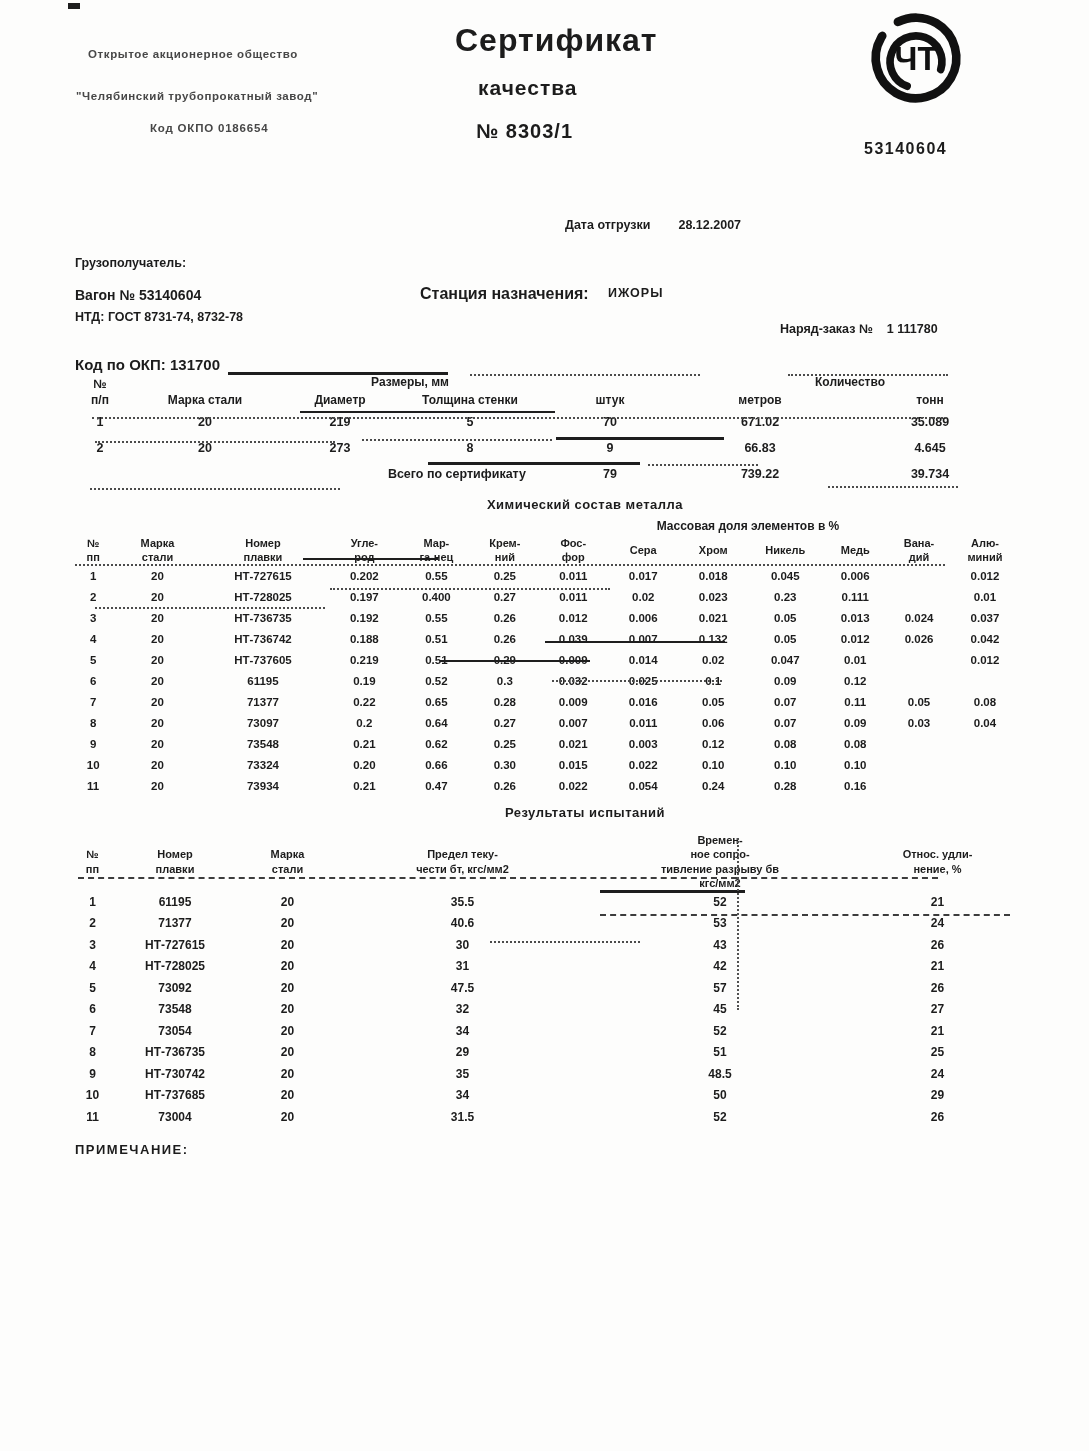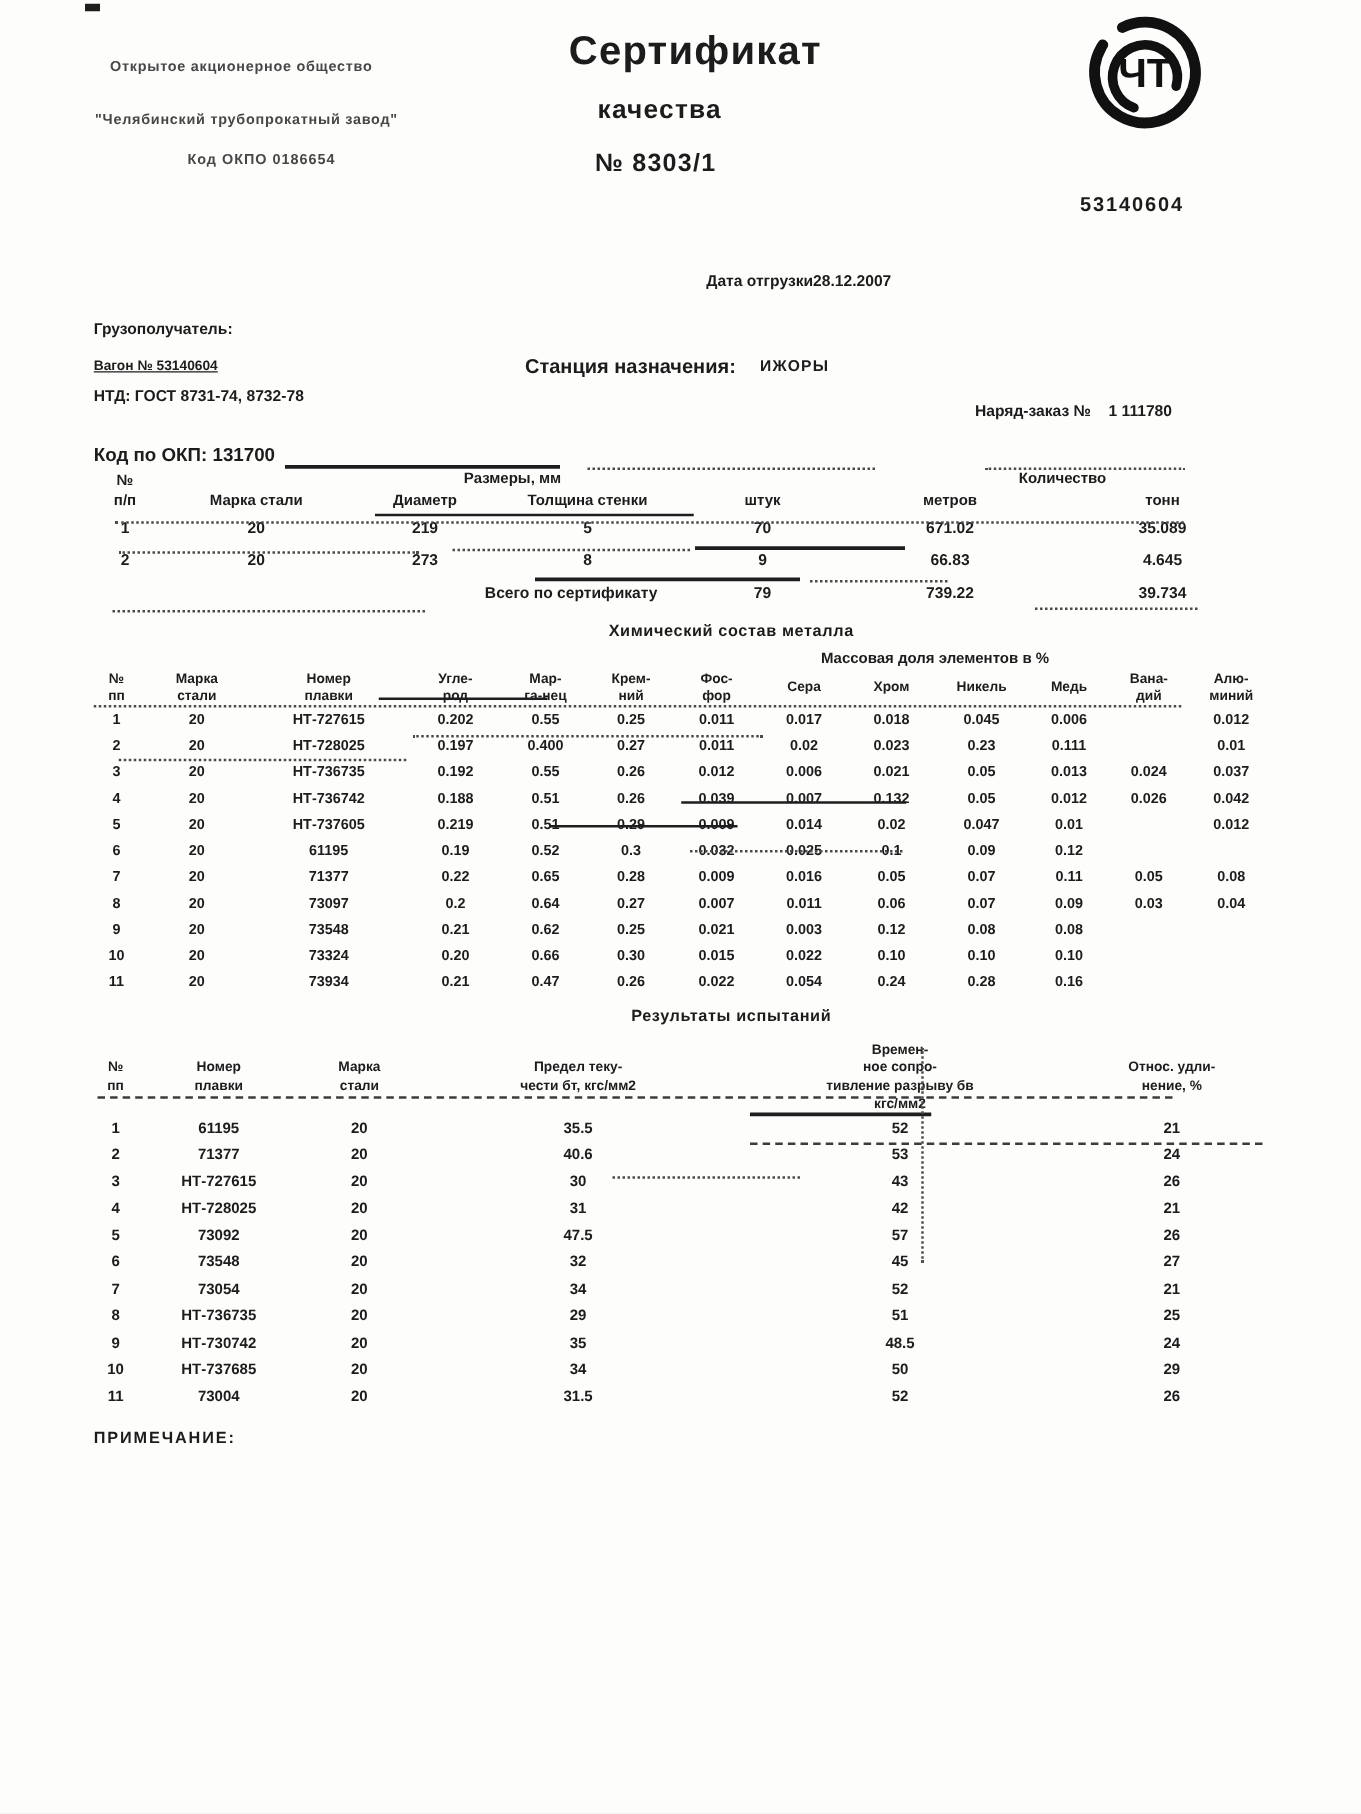--- a/index.html
+++ b/index.html
@@ -9,25 +9,25 @@
   .b{font-weight:700;}
   .faded{color:#474747;}
   
   .co1{left:88px;top:48px;font-size:11.5px;letter-spacing:.6px;}
   .co2{left:76px;top:90px;font-size:11.5px;letter-spacing:.6px;}
   .co3{left:150px;top:122px;font-size:11.5px;letter-spacing:.8px;}
   .t-main{left:455px;top:22px;font-size:32px;letter-spacing:1px;}
   .t-sub{left:478px;top:76px;font-size:21px;letter-spacing:1px;}
   .t-num{left:476px;top:120px;font-size:20px;letter-spacing:1px;}
   .logo{left:868px;top:10px;width:96px;height:96px;}
-  .docnum{left:864px;top:140px;font-size:16px;letter-spacing:1.5px;margin-top:16px;}
+  .docnum{left:864px;top:140px;font-size:16px;letter-spacing:1.5px;}
   .dateline{left:565px;top:204px;font-size:12.5px;}
-  .dateline .v{}
+  .dateline .v{margin-left:28px;}
   .consignee{left:75px;top:256px;font-size:12.5px;}
-  .wagon{left:75px;top:287px;font-size:11px;text-decoration:underline;}
+  .wagon{left:75px;top:287px;font-size:14px;}
   .station-l{left:420px;top:285px;font-size:16px;}
   .station-v{left:608px;top:286px;font-size:12.5px;letter-spacing:1px;}
   .order{left:780px;top:308px;font-size:12.5px;}
   .order .v{margin-left:14px;}
   .ntd{left:75px;top:310px;font-size:12.5px;}
   .product{left:75px;top:333px;font-size:12.5px;}
   .okp{left:75px;top:356px;font-size:15px;}
   .note{left:75px;top:1142px;font-size:13px;letter-spacing:1.5px;}
   
   table{border-collapse:collapse;table-layout:fixed;}

